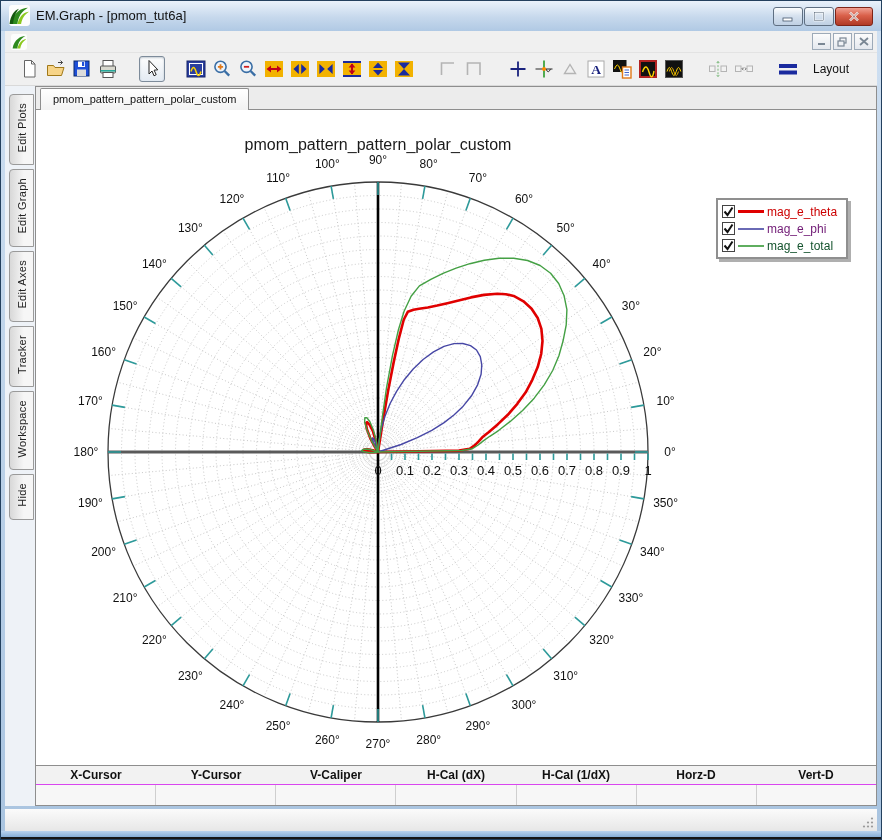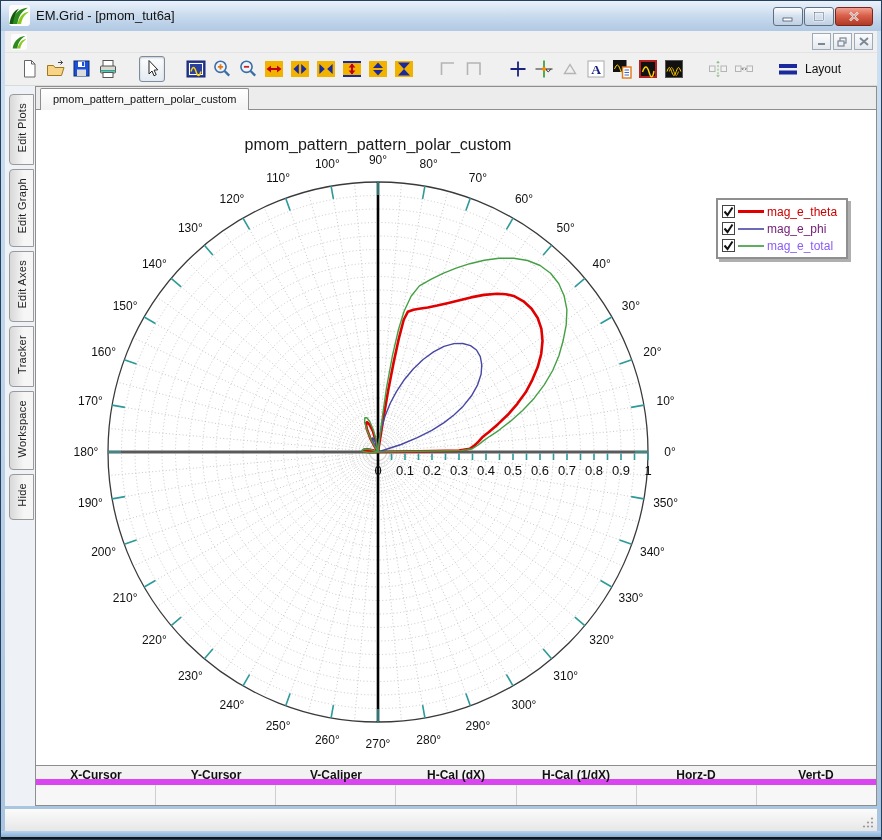--- a/index.html
+++ b/index.html
@@ -31,21 +31,21 @@
             background:linear-gradient(#fcfcfc,#e4e8ee); display:flex; align-items:center; justify-content:center; }
 
   
   .toolbar { position:absolute; left:4px; right:4px; top:52px; height:33px; background:#f0f0f0;
              border-bottom:1px solid #d9d9d9; display:flex; align-items:center; padding-left:12px;
              overflow:hidden; white-space:nowrap; }
   .tb-btn { width:26px; height:26px; display:inline-flex; align-items:center; justify-content:center;
             flex:0 0 auto; border:1px solid transparent; border-radius:3px; }
   .tb-btn.pressed { border-color:#7d8b9a; background:linear-gradient(#fdfdfd,#e4ebf3); box-shadow:inset 0 1px 2px rgba(90,110,130,.35); }
   .tb-btn.g-start { margin-left:18px; }
-  .tb-layout-label { font-size:12px; color:#111; margin-left:4px; }
+  .tb-layout-label { font-size:12px; color:#111; margin-left:12px; }
 
   
   .main { position:absolute; left:4px; right:4px; top:85px; height:720px; background:#e9eef5; display:flex; }
   .sidebar { width:30px; padding-top:5px; background:#eef2f7; }
   .side-tab { width:25px; margin:3px 0 4px 4px; border:1px solid #9a9a9a; border-radius:4px 0 0 4px;
               background:linear-gradient(90deg,#d8d8d8,#f6f6f6 60%); text-align:center; padding:8px 0; }
   .side-tab span { display:inline-block; writing-mode:vertical-rl; transform:rotate(180deg);
                    font-size:11px; color:#222; letter-spacing:.3px; }
   .client { flex:1; border:1px solid #8e8e8e; background:#f0f0f0; display:flex; flex-direction:column; }
   .tabrow { height:23px; background:#ececec; border-bottom:1px solid #8e8e8e; display:flex; align-items:flex-end; }
@@ -59,21 +59,21 @@
 
   
   .legend { position:absolute; left:680px; top:88px; background:#fff; border:2px solid #8f8f8f;
             box-shadow:3px 3px 0 rgba(110,110,110,.55); padding:3px 9px 3px 4px; }
   .legend-row { display:flex; align-items:center; height:17px; gap:3px; }
   .legend-line { width:26px; flex:0 0 26px; }
   .legend-label { font-size:12px; white-space:nowrap; }
 
   
   .cursorbar { border-top:1px solid #8e8e8e; }
-  .cur-head { display:flex; height:19px; background:#f2f2f2; border-bottom:6px solid #d946ef; }
+  .cur-head { display:flex; height:19px; background:#f2f2f2; border-bottom:1px solid #d946ef; }
   .cur-head-cell { flex:1; text-align:center; font-size:12px; font-weight:bold; color:#111; line-height:18px; }
   .cur-vals { display:flex; height:20px; background:#f7f7f7; }
   .cur-val-cell { flex:1; border-left:1px solid #cfcfcf; }
   .cur-val-cell:first-child { border-left:none; }
 
   
   .statusbar { position:absolute; left:4px; right:4px; top:808px; height:25px;
                background:linear-gradient(#fbfbfb,#e4e4e4); }
   .grip { position:absolute; right:3px; bottom:2px; }
   .bottom-blue { position:absolute; left:0; right:0; bottom:2px; height:6px;
@@ -87,21 +87,21 @@
 
   <div class="titlebar">
     <span class="app-icon">
       <svg viewBox="0 0 20 20" width="21" height="21">
           <rect width="20" height="20" rx="3" fill="#fdfdfd"></rect>
           <path d="M2 18 C4 7 12 2.5 18 2.5 C12 6 9 10.5 8 18 Z" fill="#2d8a1e"></path>
           <path d="M8 18 C10.5 9.5 15 6.5 19 6.5 C14.5 9.5 12.5 13 11.5 18 Z" fill="#8bc81e"></path>
           <path d="M0.5 18 C1.5 10 5 5 9.5 3.5 C5.5 8 4.5 13 3.8 18 Z" fill="#14590e"></path>
         </svg>
     </span>
-    <span class="title-text">EM.Grid - [pmom_tut6a]</span>
+    <span class="title-text">EM.Graph - [pmom_tut6a]</span>
     <span class="win-buttons">
       <span class="wbtn">
         <svg width="12" height="10">
             <rect x="1" y="6" width="9" height="3" fill="#fff" stroke="#44566b" stroke-width="0.8"></rect>
           </svg>
       </span>
       <span class="wbtn">
         <svg width="12" height="11">
             <rect x="1.5" y="1.5" width="9" height="8" fill="none" stroke="#fff" stroke-width="1.6"></rect>
             <rect x="1.5" y="1.5" width="9" height="8" fill="none" stroke="#44566b" stroke-width="0.5"></rect>
@@ -569,21 +569,21 @@
               </svg>
               <span class="legend-line" style="height:2px;background:#6a6ab5"></span>
               <span class="legend-label" style="color:#701a75">mag_e_phi</span>
             </div>
             <div class="legend-row">
               <svg width="13" height="13">
                 <rect x="0.5" y="0.5" width="12" height="12" fill="#fff" stroke="#444"></rect>
                 <path d="M2.5 6.5 L5.5 10 L10.5 2.5" stroke="#111" stroke-width="2" fill="none"></path>
               </svg>
               <span class="legend-line" style="height:2px;background:#5fae5f"></span>
-              <span class="legend-label" style="color:#8b5cf6">mag_e_total</span>
+              <span class="legend-label" style="color:#14532d">mag_e_total</span>
             </div>
           </div>
       </div>
       <div class="cursorbar">
         <div class="cur-head" id="cur-head">
             <div class="cur-head-cell">X-Cursor</div>
             <div class="cur-head-cell">Y-Cursor</div>
             <div class="cur-head-cell">V-Caliper</div>
             <div class="cur-head-cell">H-Cal (dX)</div>
             <div class="cur-head-cell">H-Cal (1/dX)</div>

